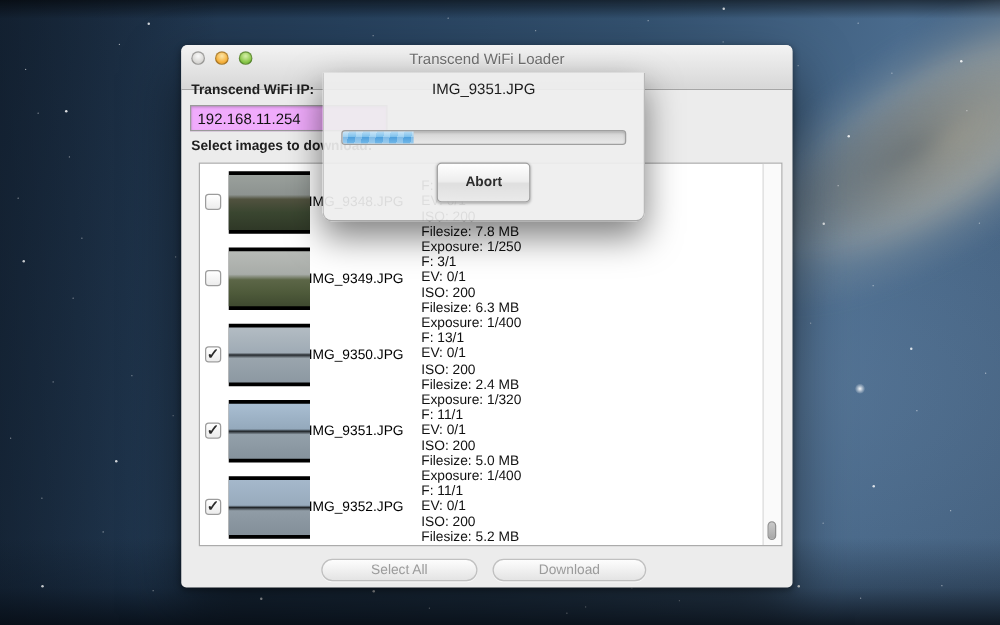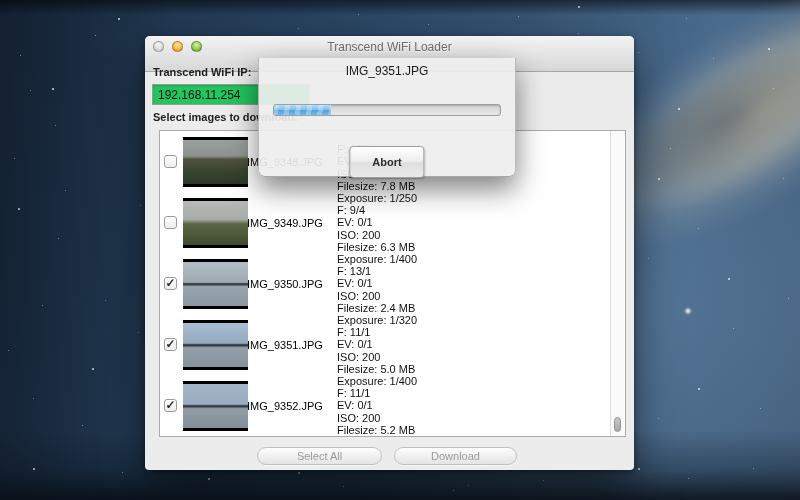--- a/index.html
+++ b/index.html
@@ -64,21 +64,21 @@
   .traffic { position:absolute; left:8px; top:5px; display:flex; gap:8px; }
   .light { width:11px; height:11px; border-radius:50%; border:1px solid rgba(0,0,0,.28); padding:0; cursor:default; }
   .light.close { background: radial-gradient(circle at 50% 32%, #fafafa, #d6d5d2 70%, #c2c1be); }
   .light.min   { background: radial-gradient(circle at 50% 32%, #fbe7ab, #f6b23e 62%, #d98f1e); }
   .light.zoom  { background: radial-gradient(circle at 50% 32%, #d9f0ac, #8bc84b 62%, #5fa92c); }
 
   .field-label { position:absolute; font-size:11px; font-weight:bold; color:#1e1e1e; }
   .ip-label { left:8px; top:30px; }
   .ip-input {
     position:absolute; left:7px; top:48px; width:158px; height:21px;
-    border:1px solid #9a9a9a; background:#22c55e; font-size:12px; color:#111;
+    border:1px solid #9a9a9a; background:#f0abfc; font-size:12px; color:#111;
     padding:0 5px; font-family:"Liberation Sans", sans-serif;
     box-shadow: inset 0 1px 2px rgba(0,0,0,.18);
   }
   .select-label { left:8px; top:75px; }
 
   
   .list {
     position:absolute; left:14px; top:94px; width:467px; height:307px;
     background:#fff; border:1px solid #ababab; overflow:hidden;
   }
@@ -152,21 +152,21 @@
     box-shadow: inset 0 1px 2px rgba(0,0,0,.2); overflow:hidden;
   }
   .progress-fill {
     height:100%; width:0;
     background:
       repeating-linear-gradient(100deg, rgba(255,255,255,.28) 0 5px, rgba(255,255,255,0) 5px 11px),
       linear-gradient(180deg,#b9ddf5 0%,#7cc0ec 45%,#51a1dd 50%,#74b9e9 100%);
     border-radius:2px 0 0 2px;
   }
   .abort {
-    position:absolute; left:50%; transform:translateX(-50%); top:88px;
+    position:absolute; left:50%; transform:translateX(-50%); top:72px;
     min-width:52px; height:32px; padding:0 22px;
     border:1px solid #9e9e9e; border-radius:4px;
     background:linear-gradient(#ffffff,#ededed 48%,#dfdfdf 52%,#eaeaea);
     font-size:11px; font-weight:bold; color:#2d2d2d;
     font-family:"Liberation Sans", sans-serif;
     box-shadow:0 1px 2px rgba(0,0,0,.25);
   }
 </style>
 </head>
 <body>
@@ -212,21 +212,21 @@
   </div>
 
   <div class="row">
     <span class="checkbox"></span>
     <span class="thumb">
       <span class="thumb-img v-field"></span>
     </span>
     <span class="filename">IMG_9349.JPG</span>
     <div class="exif">
               <div class="exif-line">Exposure: 1/250</div>
-              <div class="exif-line">F: 9/4</div>
+              <div class="exif-line">F: 3/1</div>
               <div class="exif-line">EV: 0/1</div>
               <div class="exif-line">ISO: 200</div>
               <div class="exif-line">Filesize: 6.3 MB</div>
             </div>
   </div>
 
   <div class="row">
     <span class="checkbox checked"></span>
     <span class="thumb">
       <span class="thumb-img v-lake1"></span>

